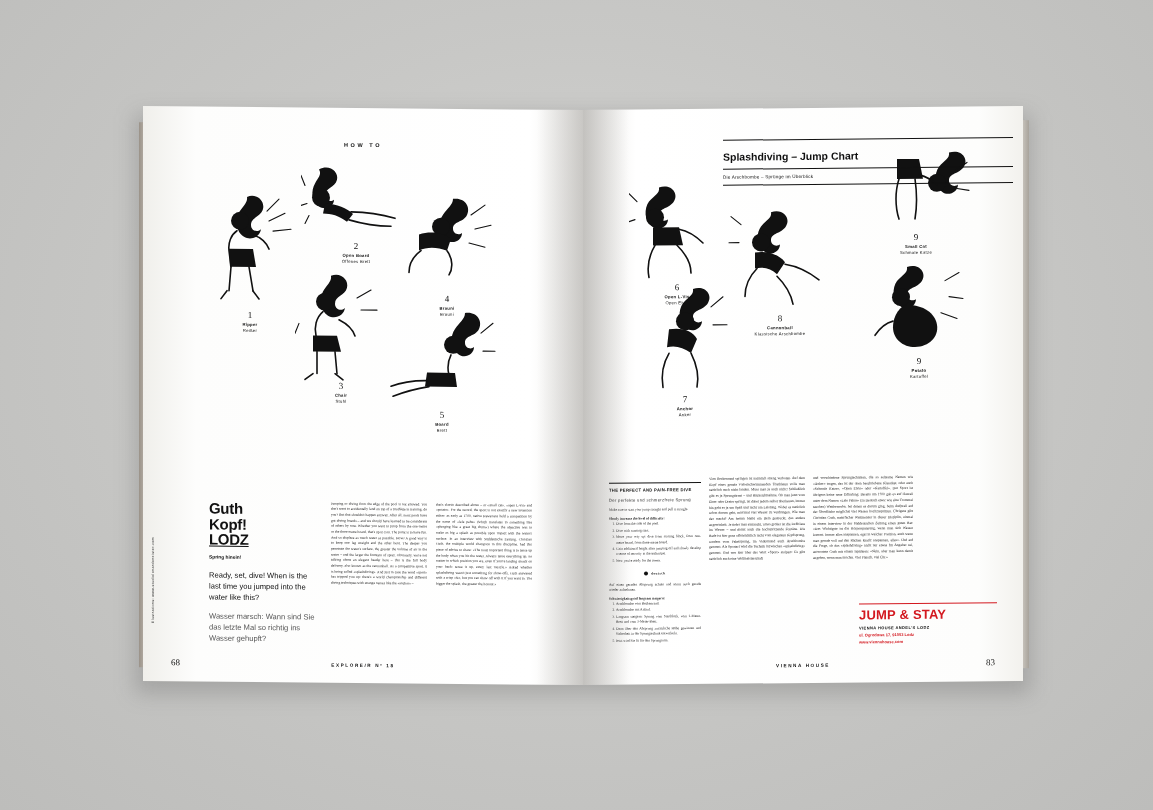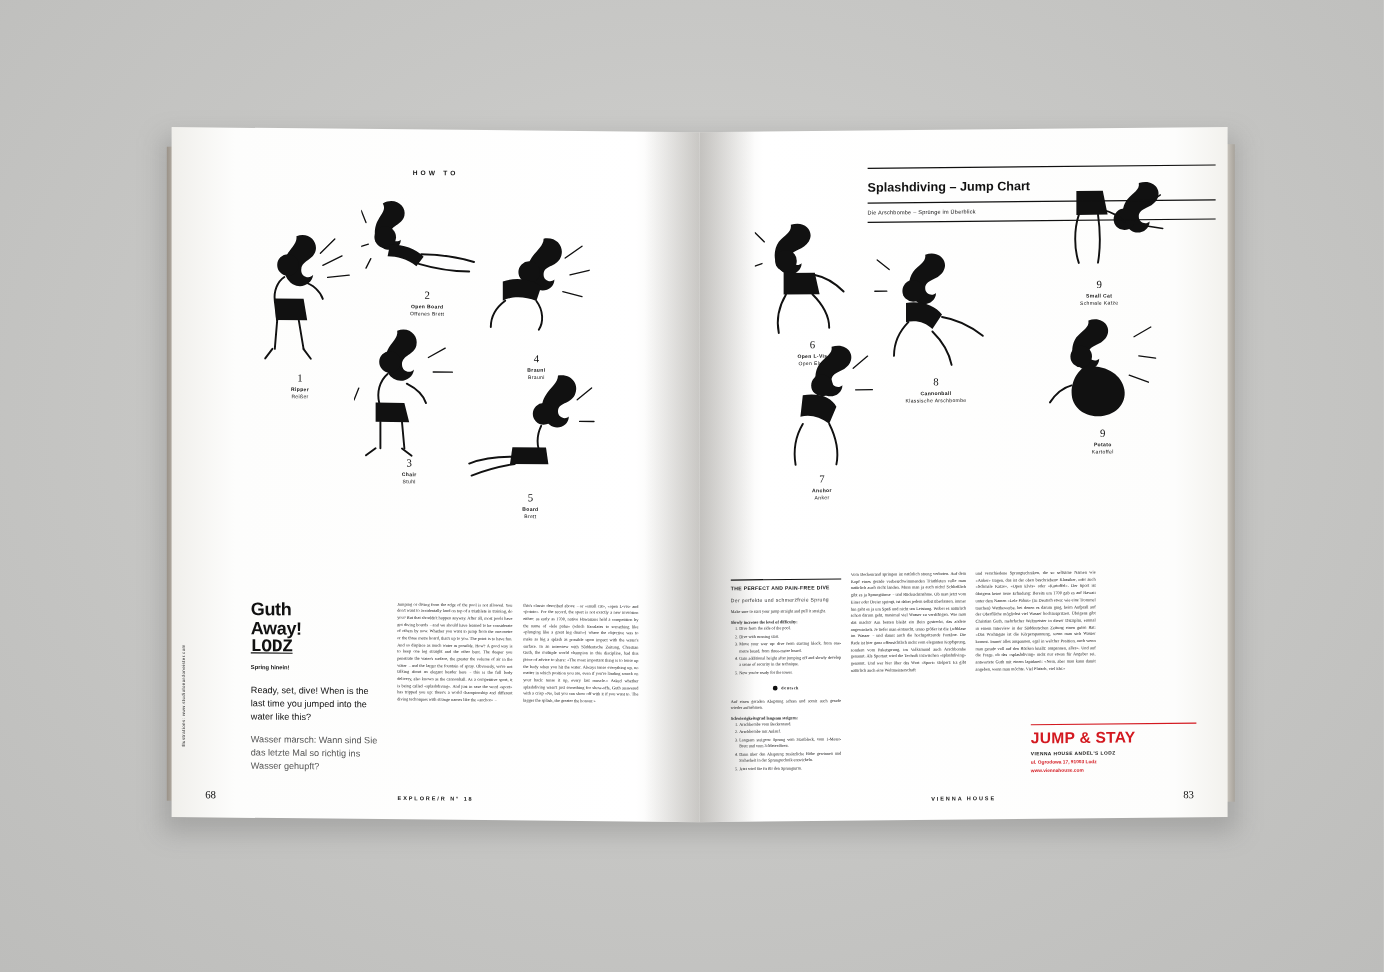--- a/index.html
+++ b/index.html
@@ -166,21 +166,20 @@
   .headline {
     font-size: 15px;
     font-weight: bold;
     color: #111;
     line-height: 1.05;
     letter-spacing: -0.3px;
   }
   .headline .u {
     text-decoration: underline;
     display: block;
-    font-family: Liberation Mono, monospace;
   }
   .kicker {
     font-size: 4.8px;
     color: #111;
     margin-top: 7px;
     font-weight: bold;
   }
   .lede {
     font-size: 7.6px;
     color: #111;
@@ -414,21 +413,21 @@
           </div>
         </div>
 
       </div>
 
       <div style="position:absolute; left:66px; bottom:38px; width:348px;">
         <div style="display:flex; gap:10px;">
           <div style="width:112px;">
             <div class="headline">
               <span>Guth</span><br>
-              <span>Away!</span>
+              <span>Kopf!</span>
               <span class="u">LODZ</span>
             </div>
             <div class="kicker">Spring hinein!</div>
             <div class="lede">Ready, set, dive! When is the last time you jumped into the water like this?</div>
             <div class="lede de">Wasser marsch: Wann sind Sie das letzte Mal so richtig ins Wasser gehupft?</div>
           </div>
           <div class="cols2" style="margin-top:0;">
             <div class="col">Jumping or diving from the edge of the pool is not allowed. You don't want to accidentally land on top of a triathlete in training, do you? But that shouldn't happen anyway. After all, most pools have got diving boards – and we should have learned to be considerate of others by now. Whether you want to jump from the one-metre or the three metre board, that's up to you. The point is to have fun. And so displace as much water as possible. How? A good way is to keep one leg straight and the other bent. The deeper you penetrate the water's surface, the greater the volume of air in the water – and the larger the fountain of spray. Obviously, we're not talking about an elegant header here – this is the full body delivery, also known as the cannonball. As a competitive sport, it is being called «splashdiving». And just in case the word «sport» has tripped you up: there's a world championship and different diving techniques with strange names like the «anchor» –</div>
             <div class="col">that's classic described above – or «small cat», «open L-vis» and «potato». For the record, the sport is not exactly a new invention either: as early as 1700, native Hawaiians held a competition by the name of «lele pahu» (which translates to something like «plunging like a great big drum») where the objective was to make as big a splash as possible upon impact with the water's surface. In an interview with Süddeutsche Zeitung, Christian Guth, the multiple world champion in this discipline, had this piece of advice to share: «The most important thing is to tense up the body when you hit the water. Always tense everything up, no matter in which position you are, even if you're landing smack on your back: tense it up, every last muscle.» Asked whether splashdiving wasn't just something for show-offs, Guth answered with a crisp «No, but you can show off with it if you want to. The bigger the splash, the greater the honour.»</div>
           </div>

